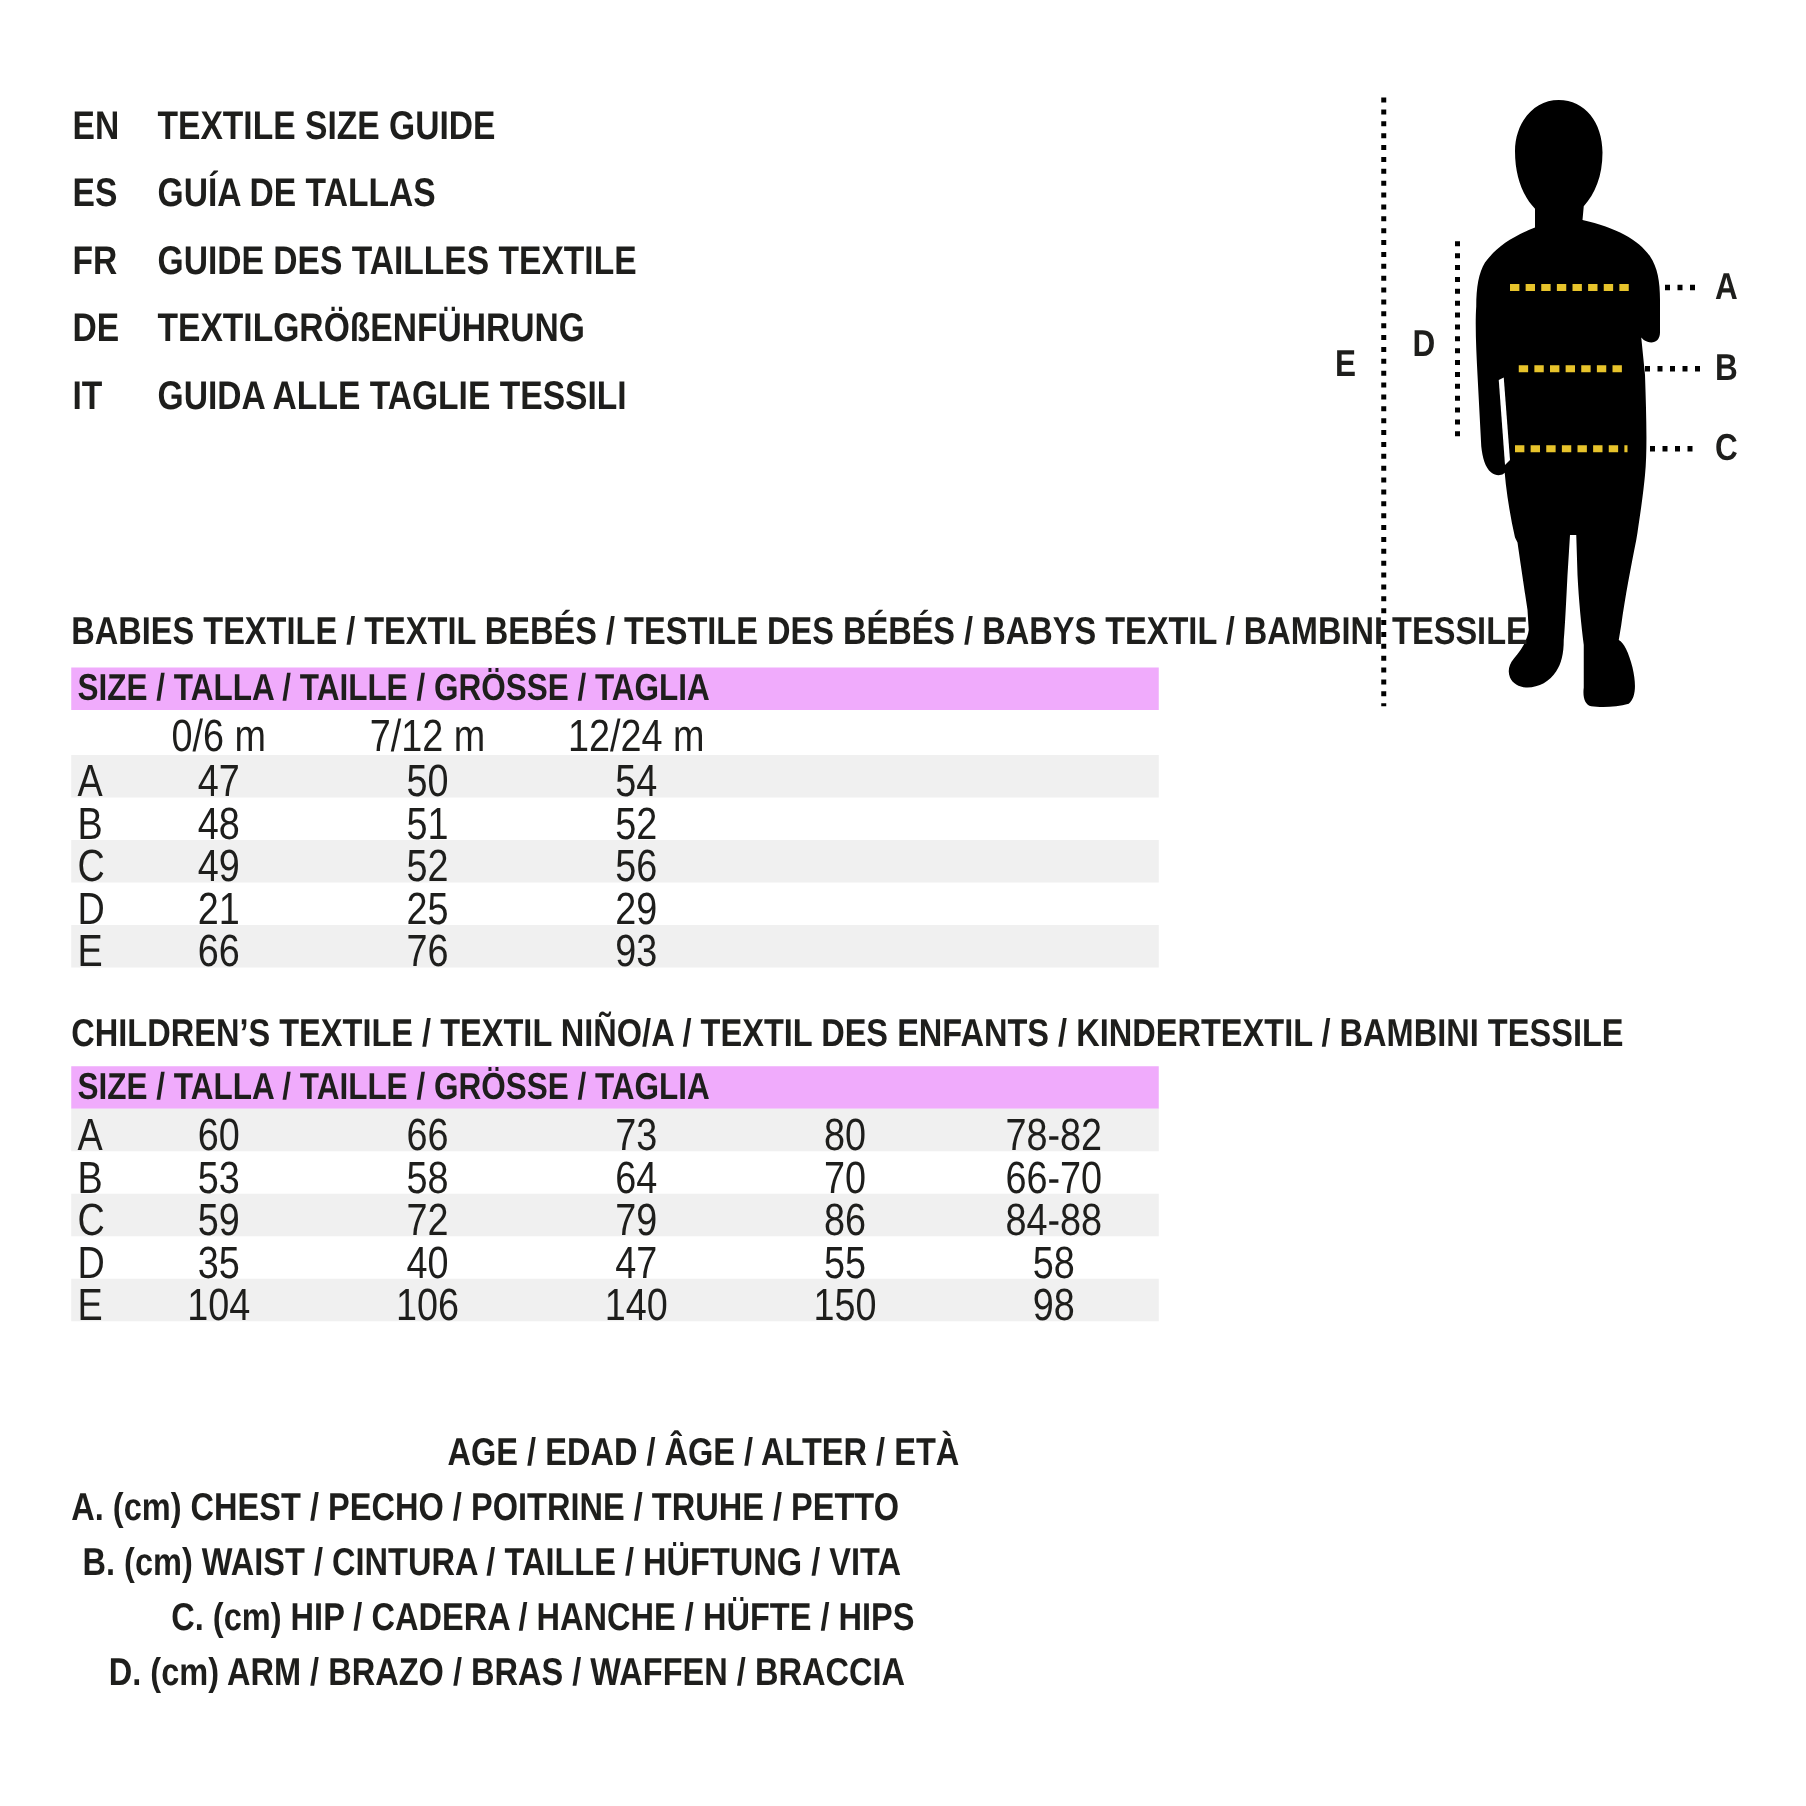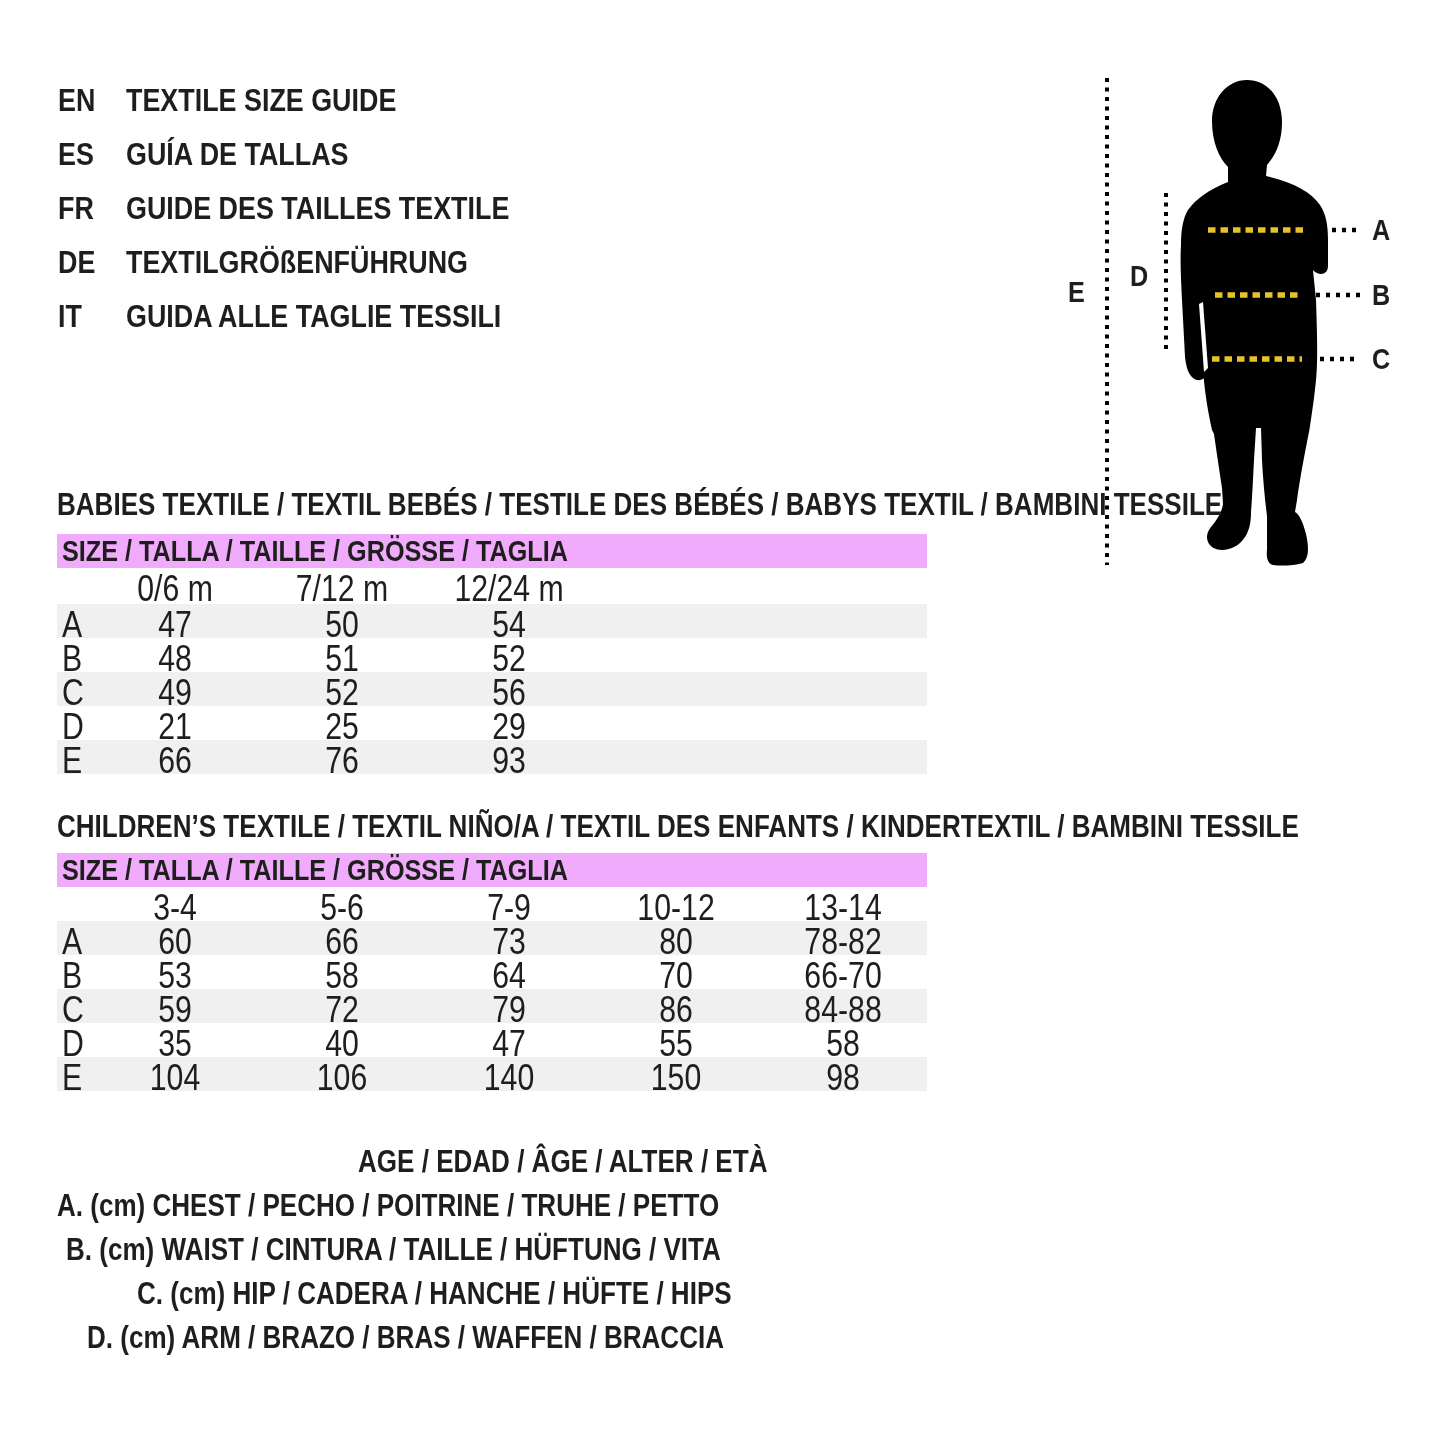--- a/index.html
+++ b/index.html
@@ -175,28 +175,20 @@
 </div>
 
 <div class="abs sec-heading" style="top:809px;">
   <span class="cond">CHILDREN’S TEXTILE / TEXTIL NIÑO/A / TEXTIL DES ENFANTS / KINDERTEXTIL / BAMBINI TESSILE</span>
 </div>
 
 <div class="abs sizetable" style="top:853px;">
   <div class="t-header">
     <span class="cond">SIZE / TALLA / TAILLE / GRÖSSE / TAGLIA</span>
   </div>
-  <div class="t-row t-colhead" style="height:34px;">
-    <div class="cell label"></div>
-    <div class="cell"><span class="cond-c">3-4</span></div>
-    <div class="cell"><span class="cond-c">5-6</span></div>
-    <div class="cell"><span class="cond-c">7-9</span></div>
-    <div class="cell"><span class="cond-c">10-12</span></div>
-    <div class="cell"><span class="cond-c">13-14</span></div>
-  </div>
   <div class="t-row stripe">
     <div class="cell label"><span class="cond">A</span></div>
     <div class="cell"><span class="cond-c">60</span></div>
     <div class="cell"><span class="cond-c">66</span></div>
     <div class="cell"><span class="cond-c">73</span></div>
     <div class="cell"><span class="cond-c">80</span></div>
     <div class="cell"><span class="cond-c">78-82</span></div>
   </div>
   <div class="t-row">
     <div class="cell label"><span class="cond">B</span></div>

